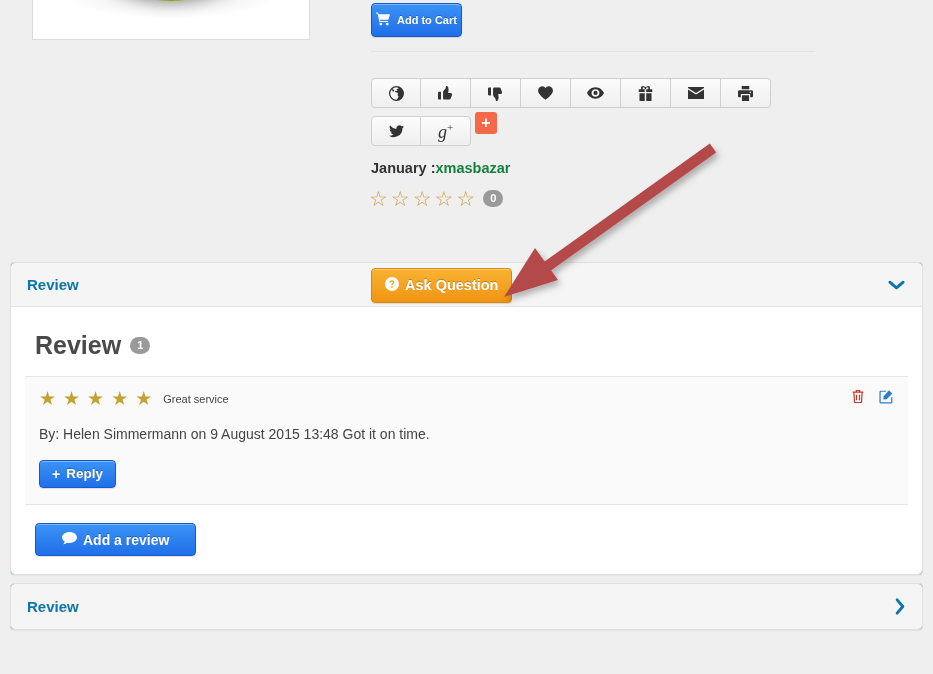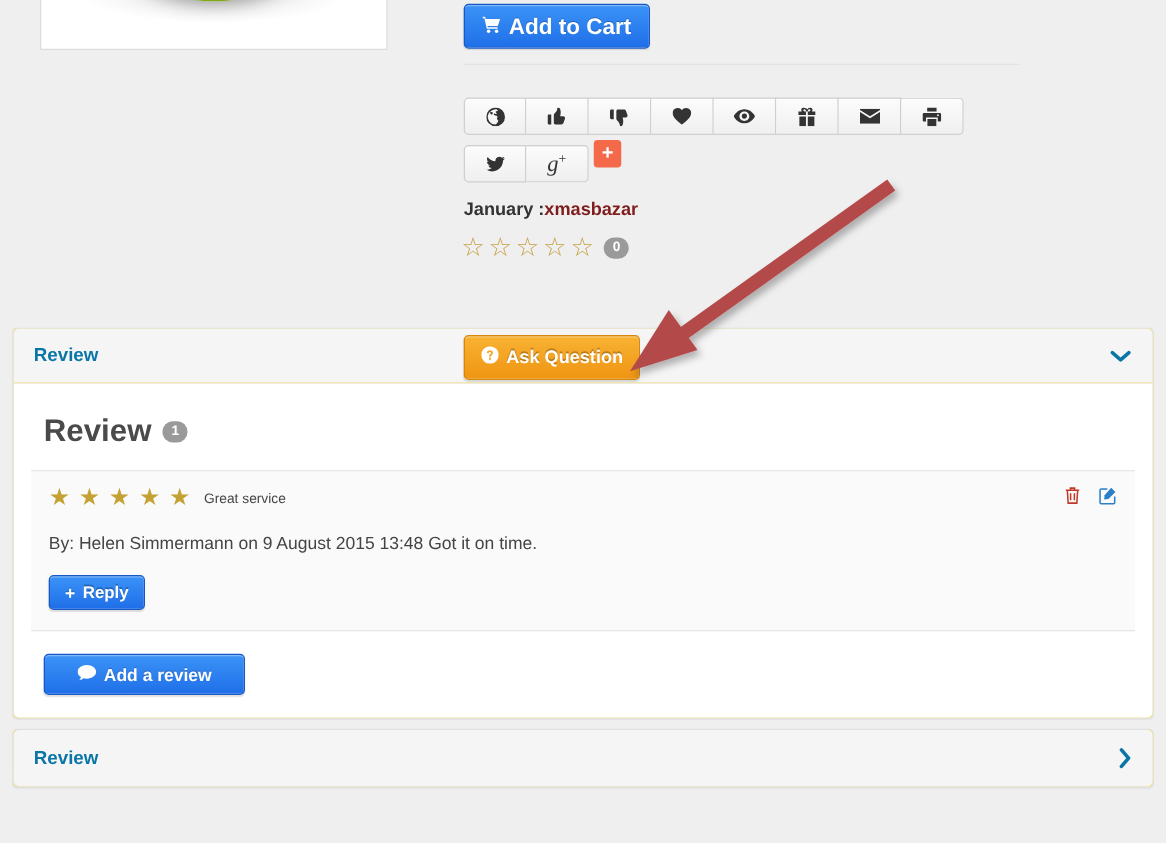--- a/index.html
+++ b/index.html
@@ -55,21 +55,21 @@
     background: linear-gradient(to bottom, #3b93f7 0%, #1f6fe8 100%);
     border-color: #1558c6;
     box-shadow: inset 0 1px 0 rgba(255,255,255,.35), 0 1px 1px rgba(0,0,0,.12);
   }
   .btn-orange {
     background: linear-gradient(to bottom, #f9b233 0%, #ef9512 100%);
     border-color: #d8860c;
     box-shadow: inset 0 1px 0 rgba(255,255,255,.35), 0 1px 1px rgba(0,0,0,.12);
     margin-top: 44px;
   }
-  .btn-add-cart { position: absolute; left: 2px; top: 3px; font-size: 18px; padding: 8px 14px; }
+  .btn-add-cart { position: absolute; left: 2px; top: 3px; font-size: 11px; padding: 8px 4px; }
 
   .hr-divider {
     position: absolute; left: 2px; top: 51px; width: 444px; height: 1px;
     background: #e2e2e2;
   }
 
   
   .icon-group { position: absolute; display: flex; }
   .icon-group .ibtn {
     width: 50px; height: 30px;
@@ -90,36 +90,36 @@
     background: #f4694a; border-radius: 3px;
     display: flex; align-items: center; justify-content: center;
     color: #fff; font-size: 16px; font-weight: bold; line-height: 1;
     cursor: pointer;
   }
 
   .vendor-line {
     position: absolute; left: 2px; top: 160px;
     font-size: 14.5px; font-weight: bold; color: #333;
   }
-  .vendor-line a { color: #7f1d1d; text-decoration: none; cursor: pointer; }
+  .vendor-line a { color: #15803d; text-decoration: none; cursor: pointer; }
 
   .vendor-rating { position: absolute; left: 0px; top: 188px; display: flex; align-items: center; gap: 3px; }
   .star-empty { font-size: 21px; color: #c6a045; line-height: 1; }
   .count-badge {
     background: #9a9a9a; color: #fff; border-radius: 9px;
     font-size: 11px; font-weight: bold; padding: 2px 7px; line-height: 1.25;
     margin-left: 5px;
   }
 
   .btn-ask { position: absolute; left: 2px; top: 224px; font-size: 14.5px; padding: 8px 13px; }
 
   
   .panel {
     margin: 0 10px 8px 10px;
-    background: #fde047;
+    background: #14b8a6;
     border: 1px solid #e0e0e0;
     border-radius: 4px;
     box-shadow: 0 1px 1px rgba(0,0,0,.05);
   }
   .panel-head {
     display: flex; align-items: center; justify-content: space-between;
     padding: 13px 16px;
     background: #f5f5f5;
     border-radius: 4px 4px 0 0;
     cursor: pointer;

